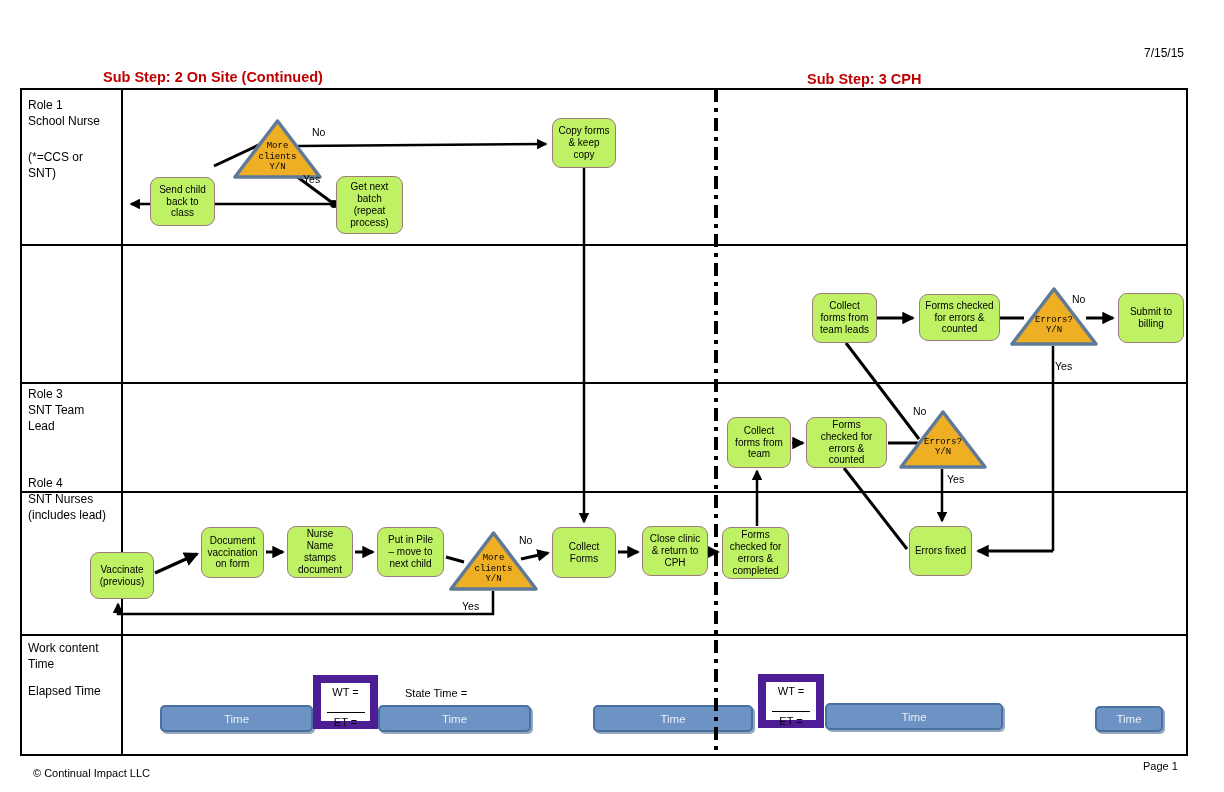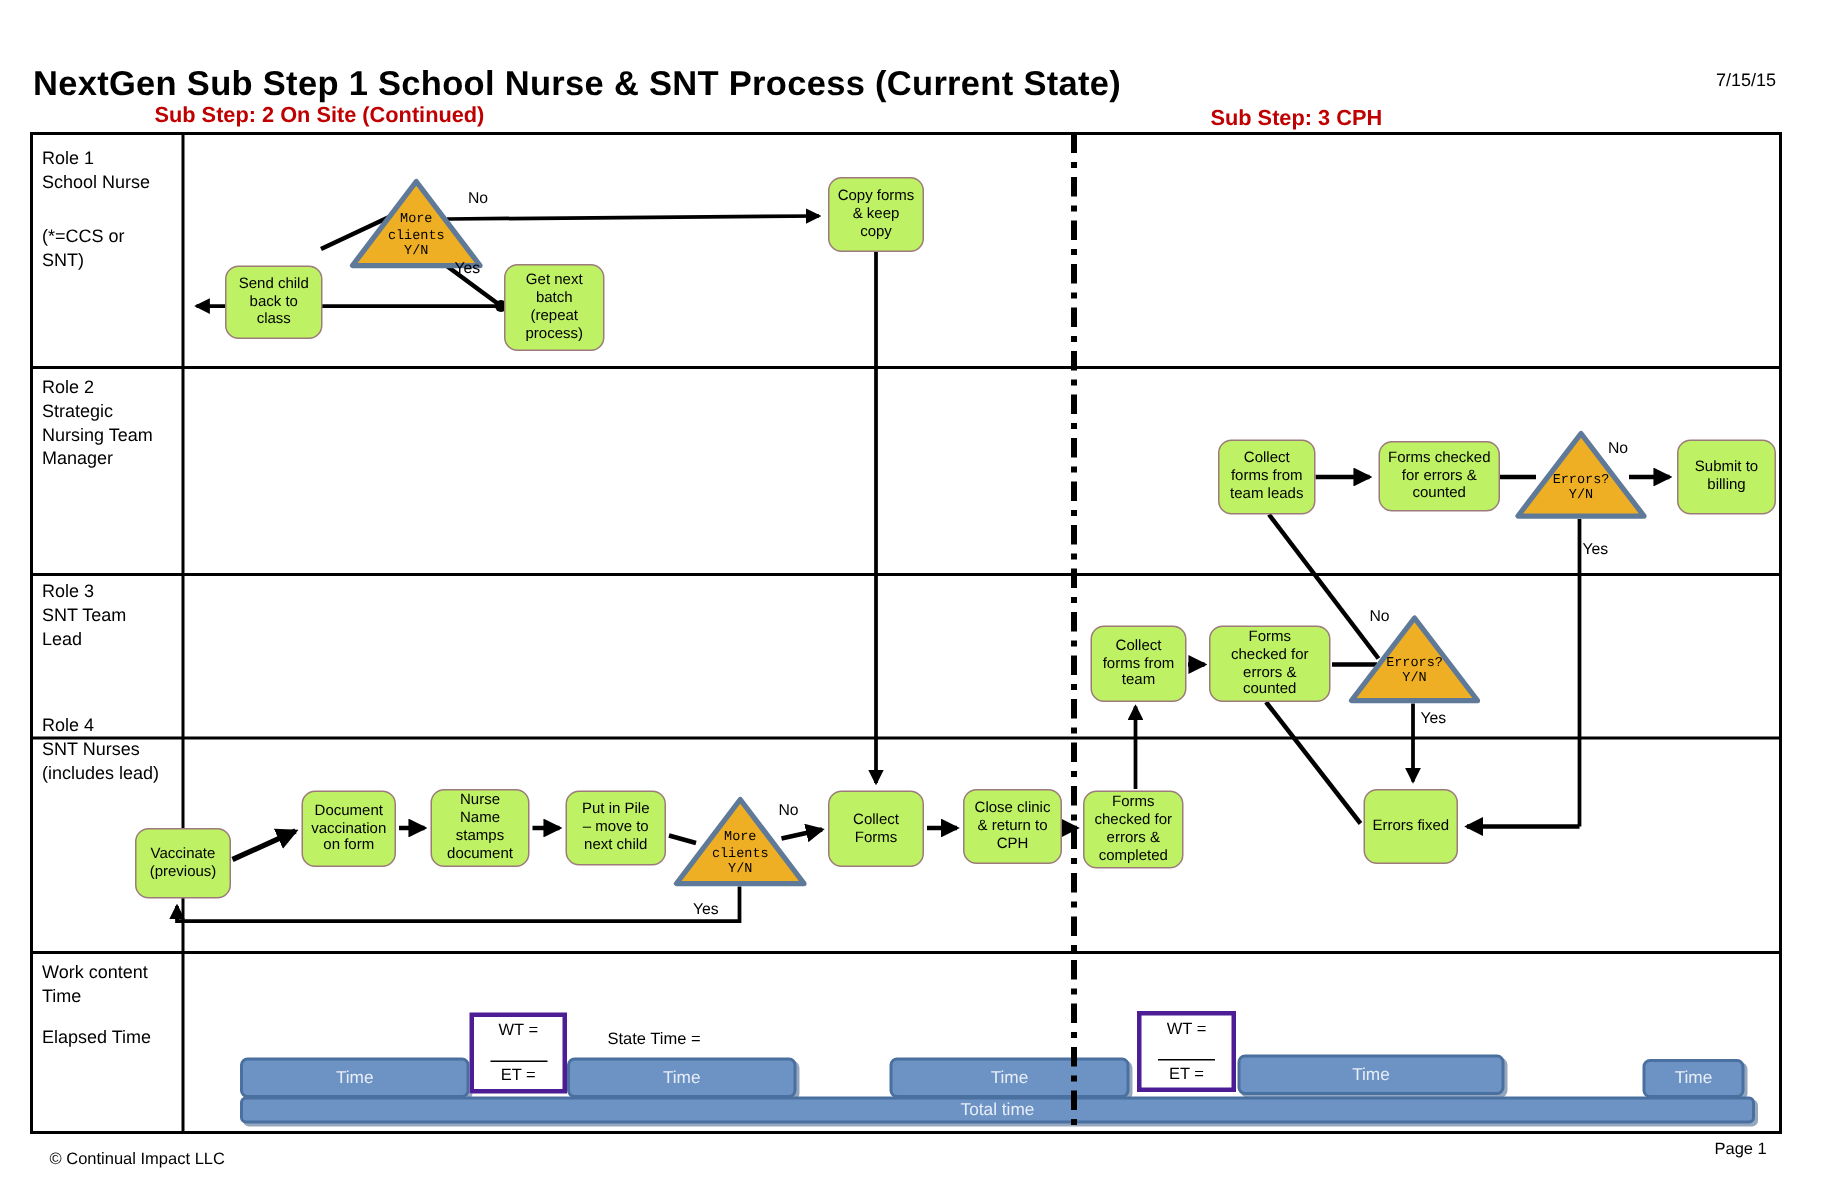--- a/index.html
+++ b/index.html
@@ -22,33 +22,32 @@
   svg.wires{left:0;top:0;z-index:1;}
   svg.topline{left:0;top:0;z-index:3;pointer-events:none;}
   .bar{background:#6D93C4;border:2px solid #4A70A0;border-radius:5px;
        box-shadow:2px 2px 0 rgba(62,95,138,.55);box-sizing:border-box;
        display:flex;align-items:center;justify-content:center;
        color:#E8EEF7;font-size:11.5px;z-index:2;}
   .totalbar{background:#6D93C4;border:2px solid #4A70A0;border-radius:4px;
        box-shadow:2px 2px 0 rgba(62,95,138,.55);box-sizing:border-box;
        display:flex;align-items:center;justify-content:center;
        color:#E8EEF7;font-size:11.5px;z-index:2;}
-  .wtbox{background:#fff;border:3px solid #4c1d95;box-sizing:border-box;z-index:4;
+  .wtbox{background:#fff;border:8px solid #4c1d95;box-sizing:border-box;z-index:4;
        display:flex;flex-direction:column;align-items:center;font-size:11px;}
   .wtbox .wt{margin-top:3px;}
   .wtbox .sep{width:38px;border-top:1.5px solid #000;margin:14px 0 3px 0;}
   .waitlabel{font-size:11px;z-index:2;}
   .footer{font-size:11px;}
 </style>
 </head>
 <body>
 
 <div class="page">
 
-  <div class="abs title">NextGen Sub Step 1 School Nurse &amp; SNT Process (Current State)</div>
   <div class="abs date">7/15/15</div>
   <div class="abs substep sub2">Sub Step: 2 On Site (Continued)</div>
   <div class="abs substep sub3">Sub Step: 3 CPH</div>
 
   <svg class="abs wires" width="1224" height="792" viewBox="0 0 1224 792">
     <defs>
       <marker id="ah" viewBox="0 0 10 10" refX="8.5" refY="5" markerWidth="4.2" markerHeight="4.2" orient="auto-start-reverse">
         <path d="M0,0 L10,5 L0,10 z" fill="#000"></path>
       </marker>
     </defs>
@@ -104,24 +103,20 @@
       <polygon points="1012,344 1096,344 1054,289"></polygon>
       <polygon points="901,467 985,467 943,412"></polygon>
       <polygon points="451,589 536,589 493.5,533"></polygon>
     </g>
   </svg>
 
   <div class="abs lane-label" style="left:28px;top:98px;">Role 1
 School Nurse</div>
   <div class="abs lane-label" style="left:28px;top:150px;">(*=CCS or
 SNT)</div>
-  <div class="abs lane-label" style="left:28px;top:251px;">Role 2
-Strategic
-Nursing Team
-Manager</div>
   <div class="abs lane-label" style="left:28px;top:387px;">Role 3
 SNT Team
 Lead</div>
   <div class="abs lane-label" style="left:28px;top:476px;">Role 4
 SNT Nurses
 (includes lead)</div>
   <div class="abs lane-label" style="left:28px;top:641px;">Work content
 Time</div>
   <div class="abs lane-label" style="left:28px;top:684px;">Elapsed Time</div>
 
@@ -192,21 +187,20 @@
   <div class="abs branch" style="left:947px;top:473px;">Yes</div>
   <div class="abs branch" style="left:519px;top:534px;">No</div>
   <div class="abs branch" style="left:462px;top:600px;">Yes</div>
 
   <div class="abs waitlabel" style="left:405px;top:687px;">State Time =</div>
   <div class="abs bar" style="left:160px;top:705px;width:153px;height:27px;">Time</div>
   <div class="abs bar" style="left:378px;top:705px;width:153px;height:27px;">Time</div>
   <div class="abs bar" style="left:593px;top:705px;width:160px;height:27px;">Time</div>
   <div class="abs bar" style="left:825px;top:703px;width:178px;height:27px;">Time</div>
   <div class="abs bar" style="left:1095px;top:706px;width:68px;height:26px;">Time</div>
-  <div class="abs totalbar" style="left:160px;top:731px;width:1010px;height:18px;">Total time</div>
 
   <div class="abs wtbox" style="left:313px;top:675px;width:65px;height:54px;">
     <div class="wt">WT =</div>
     <div class="sep"></div>
     <div class="et">ET =</div>
   </div>
   <div class="abs wtbox" style="left:758px;top:674px;width:66px;height:54px;">
     <div class="wt">WT =</div>
     <div class="sep"></div>
     <div class="et">ET =</div>

